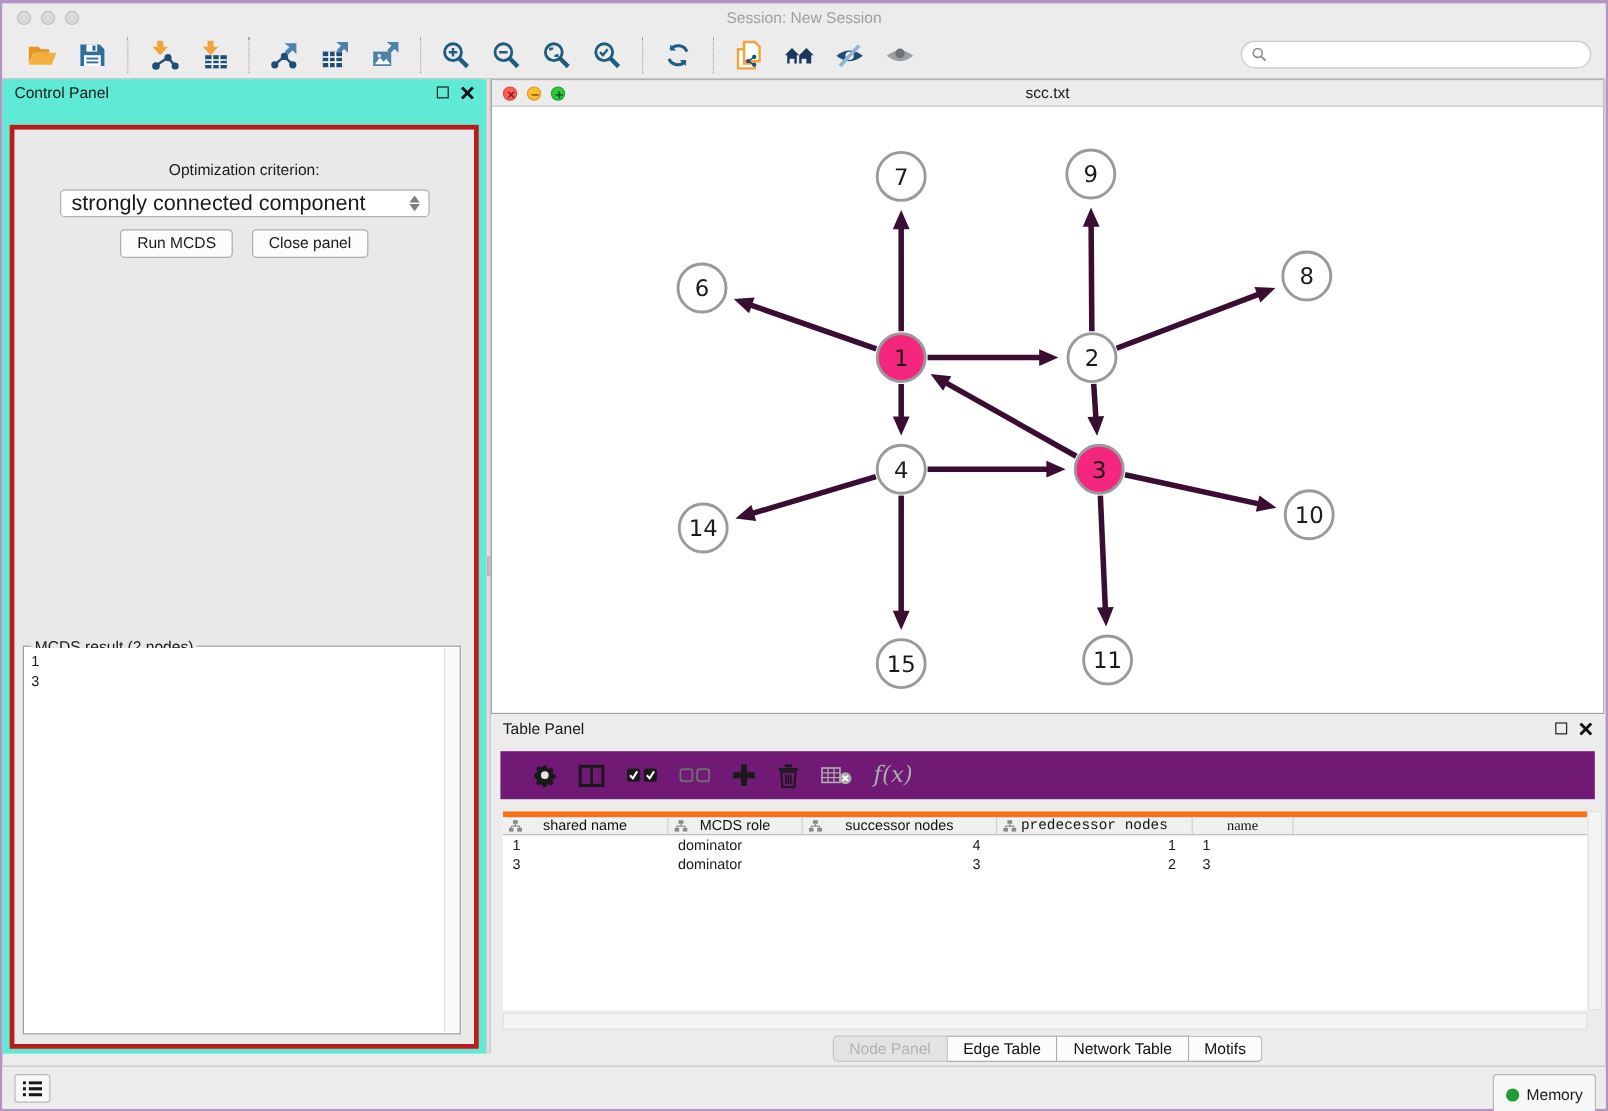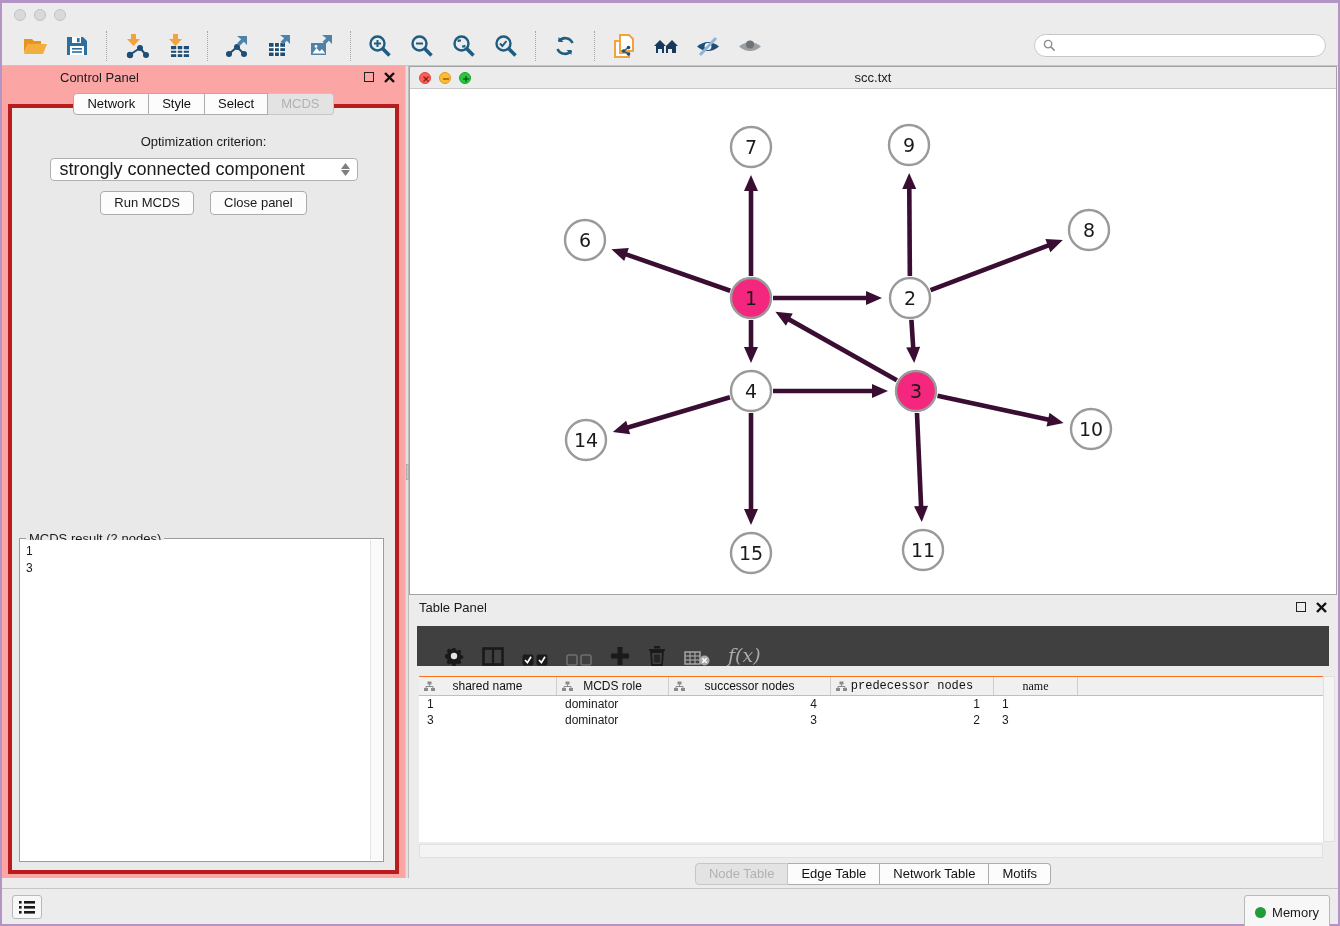--- a/index.html
+++ b/index.html
@@ -18,21 +18,21 @@
              border-bottom:1px solid #C6C6C6; display:flex; align-items:center; padding-left:12px; }
   .tbicon { width:28px; height:28px; margin:0 7px; display:flex; align-items:center; justify-content:center; cursor:default; }
   .tbicon svg { width:26px; height:26px; }
   .tbsep { width:1px; height:30px; margin:0 8px; border-left:1px dotted #A5A5A5; }
   .searchbox { margin-left:auto; margin-right:12px; width:292px; height:23px; background:#fff;
                border:1px solid #C7C7C7; border-radius:12px; display:flex; align-items:center; padding:0 8px; }
   .searchbox svg { width:13px; height:13px; flex:0 0 auto; }
   .searchbox input { border:none; outline:none; flex:1; font-size:12px; margin-left:5px; background:transparent; }
 
   
-  .control-panel { position:absolute; left:0; top:63px; width:403px; bottom:46px; background:#fca5a5;padding-left:48px; }
+  .control-panel { position:absolute; left:0; top:63px; width:403px; bottom:46px; background:#5eead4; }
   .panel-head { height:22px; display:flex; align-items:center; padding:0 10px; }
   .panel-head .ptitle { font-size:13px; color:#1a1a1a; }
   .panel-head .pbtns { margin-left:auto; display:flex; gap:10px; align-items:center; }
   .float-btn { width:10px; height:10px; border:1.6px solid #222; background:transparent; }
   .close-btn svg { width:11px; height:11px; display:block; }
 
   .seg-tabs { display:flex; justify-content:center; position:relative; z-index:2; }
   .seg-tab { font-size:13px; padding:2px 13px 3px; background:#FCFCFC; border:1px solid #ADADAD; border-left:none; color:#111; cursor:default; white-space:nowrap; }
   .seg-tab:first-child { border-left:1px solid #ADADAD; border-radius:4px 0 0 4px; }
   .seg-tab:last-child { border-radius:0 4px 4px 0; }
@@ -69,27 +69,27 @@
   .tl svg { width:12px; height:12px; display:block; }
   .tl.red { left:9px; background:#FF5F57; border:0.5px solid #E0443E; }
   .tl.yellow { left:29px; background:#FEBC2E; border:0.5px solid #D89E24; }
   .tl.green { left:49px; background:#28C840; border:0.5px solid #1FA032; }
   .nw-title { position:absolute; left:0; right:0; top:3px; text-align:center; font-size:13px; color:#1a1a1a; }
   .nw-canvas { position:absolute; left:0; right:0; top:22px; bottom:0; overflow:hidden; }
   .graph-label { font-family:"DejaVu Sans",sans-serif; font-size:19px; fill:#1a1a1a; }
 
   
   .table-panel { position:absolute; left:407px; top:593px; right:1px; bottom:36px; background:#ECECEC; }
-  .tp-toolbar { position:absolute; left:8px; right:8px; top:30px; height:40px; background:#404040; display:flex; align-items:flex-end; padding-left:18px; }
+  .tp-toolbar { position:absolute; left:8px; right:8px; top:30px; height:40px; background:#701a75; display:flex; align-items:center; padding-left:18px; }
   .tpicon { margin:0 9px; display:flex; align-items:center; justify-content:center; cursor:default; }
   .tpicon svg { display:block; }
   .fx { font-family:"DejaVu Serif",serif; font-style:italic; font-size:19px; color:#ABABAB; }
 
   .node-table { position:absolute; left:10px; right:14px; top:80px; bottom:46px; background:#fff; overflow:hidden; }
-  .nt-head { display:flex; height:20px; background:#F0F0F0; border-top:1px solid #f97316; border-bottom:1px solid #BFBFBF; }
+  .nt-head { display:flex; height:20px; background:#F0F0F0; border-top:5px solid #f97316; border-bottom:1px solid #BFBFBF; }
   .nt-hcell { display:flex; align-items:center; justify-content:center; gap:5px; border-right:1px solid #CFCFCF;
               font-size:12px; color:#111; position:relative; }
   .nt-hcell svg { position:absolute; left:5px; }
   .nt-row { display:flex; height:16px; align-items:center; }
   .nt-cell { font-size:12px; height:16px; line-height:16px; overflow:hidden; white-space:nowrap; }
   .nt-cell.al { text-align:left; padding-left:8px; }
   .nt-cell.ar { text-align:right; padding-right:14px; }
   .tp-hscroll { position:absolute; left:10px; right:14px; bottom:30px; height:14px; background:#F4F4F4; border:1px solid #E0E0E0; }
   .tp-vscroll { position:absolute; right:2px; top:80px; bottom:46px; width:12px; background:#F4F4F4; border:1px solid #E0E0E0; }
   .tp-tabs { position:absolute; left:0; right:0; bottom:3px; }
@@ -106,20 +106,21 @@
 <body>
 
 <div class="app">
 
   <div class="titlebar">
     <div class="dots">
       <div class="dot"></div>
       <div class="dot"></div>
       <div class="dot"></div>
     </div>
+    <div class="wtitle">Session: New Session</div>
   </div>
 
   <div class="toolbar">
     <div class="tbicon">
       <svg viewBox="0 0 26 26">
           <path fill="#E8951F" d="M2 6h8l2 2h7v3H6l-4 9z"></path>
           <path fill="#F3AF3D" d="M6 11h19l-4 10H2z"></path>
         </svg>
     </div>
     <div class="tbicon">
@@ -279,26 +280,20 @@
         <span class="close-btn">
           <svg viewBox="0 0 11 11">
               <g stroke="#111" stroke-width="2.4">
                 <line x1="1" y1="1" x2="10" y2="10"></line>
                 <line x1="10" y1="1" x2="1" y2="10"></line>
               </g>
             </svg>
         </span>
       </span>
     </div>
-    <div class="seg-tabs cp-tabs" id="cp-tabs">
-        <span class="seg-tab">Network</span>
-        <span class="seg-tab">Style</span>
-        <span class="seg-tab">Select</span>
-        <span class="seg-tab sel">MCDS</span>
-      </div>
     <div class="cp-box">
       <div class="opt-label">Optimization criterion:</div>
       <div class="dropdown">
         <span>strongly connected component</span>
         <span class="stepper">
           <svg viewBox="0 0 9 6">
               <path d="M4.5 0L9 6H0z" fill="#7E7E7E"></path>
             </svg>
           <svg viewBox="0 0 9 6">
               <path d="M4.5 6L0 0h9z" fill="#7E7E7E"></path>
@@ -566,21 +561,21 @@
             <div class="nt-cell al" style="width: 112px;">dominator</div>
             <div class="nt-cell ar" style="width: 162px;">3</div>
             <div class="nt-cell ar" style="width: 163px;">2</div>
             <div class="nt-cell al" style="width: 84px;">3</div>
           </div>
         </div>
     </div>
     <div class="tp-hscroll"></div>
     <div class="tp-vscroll"></div>
     <div class="seg-tabs tp-tabs" id="tp-tabs">
-        <span class="seg-tab sel">Node Table</span>
+        <span class="seg-tab sel">Node Panel</span>
         <span class="seg-tab">Edge Table</span>
         <span class="seg-tab">Network Table</span>
         <span class="seg-tab">Motifs</span>
       </div>
   </div>
 
   <div class="statusbar">
     <div class="list-btn">
       <svg width="16" height="13" viewBox="0 0 16 13">
           <g fill="#1A1A1A">

